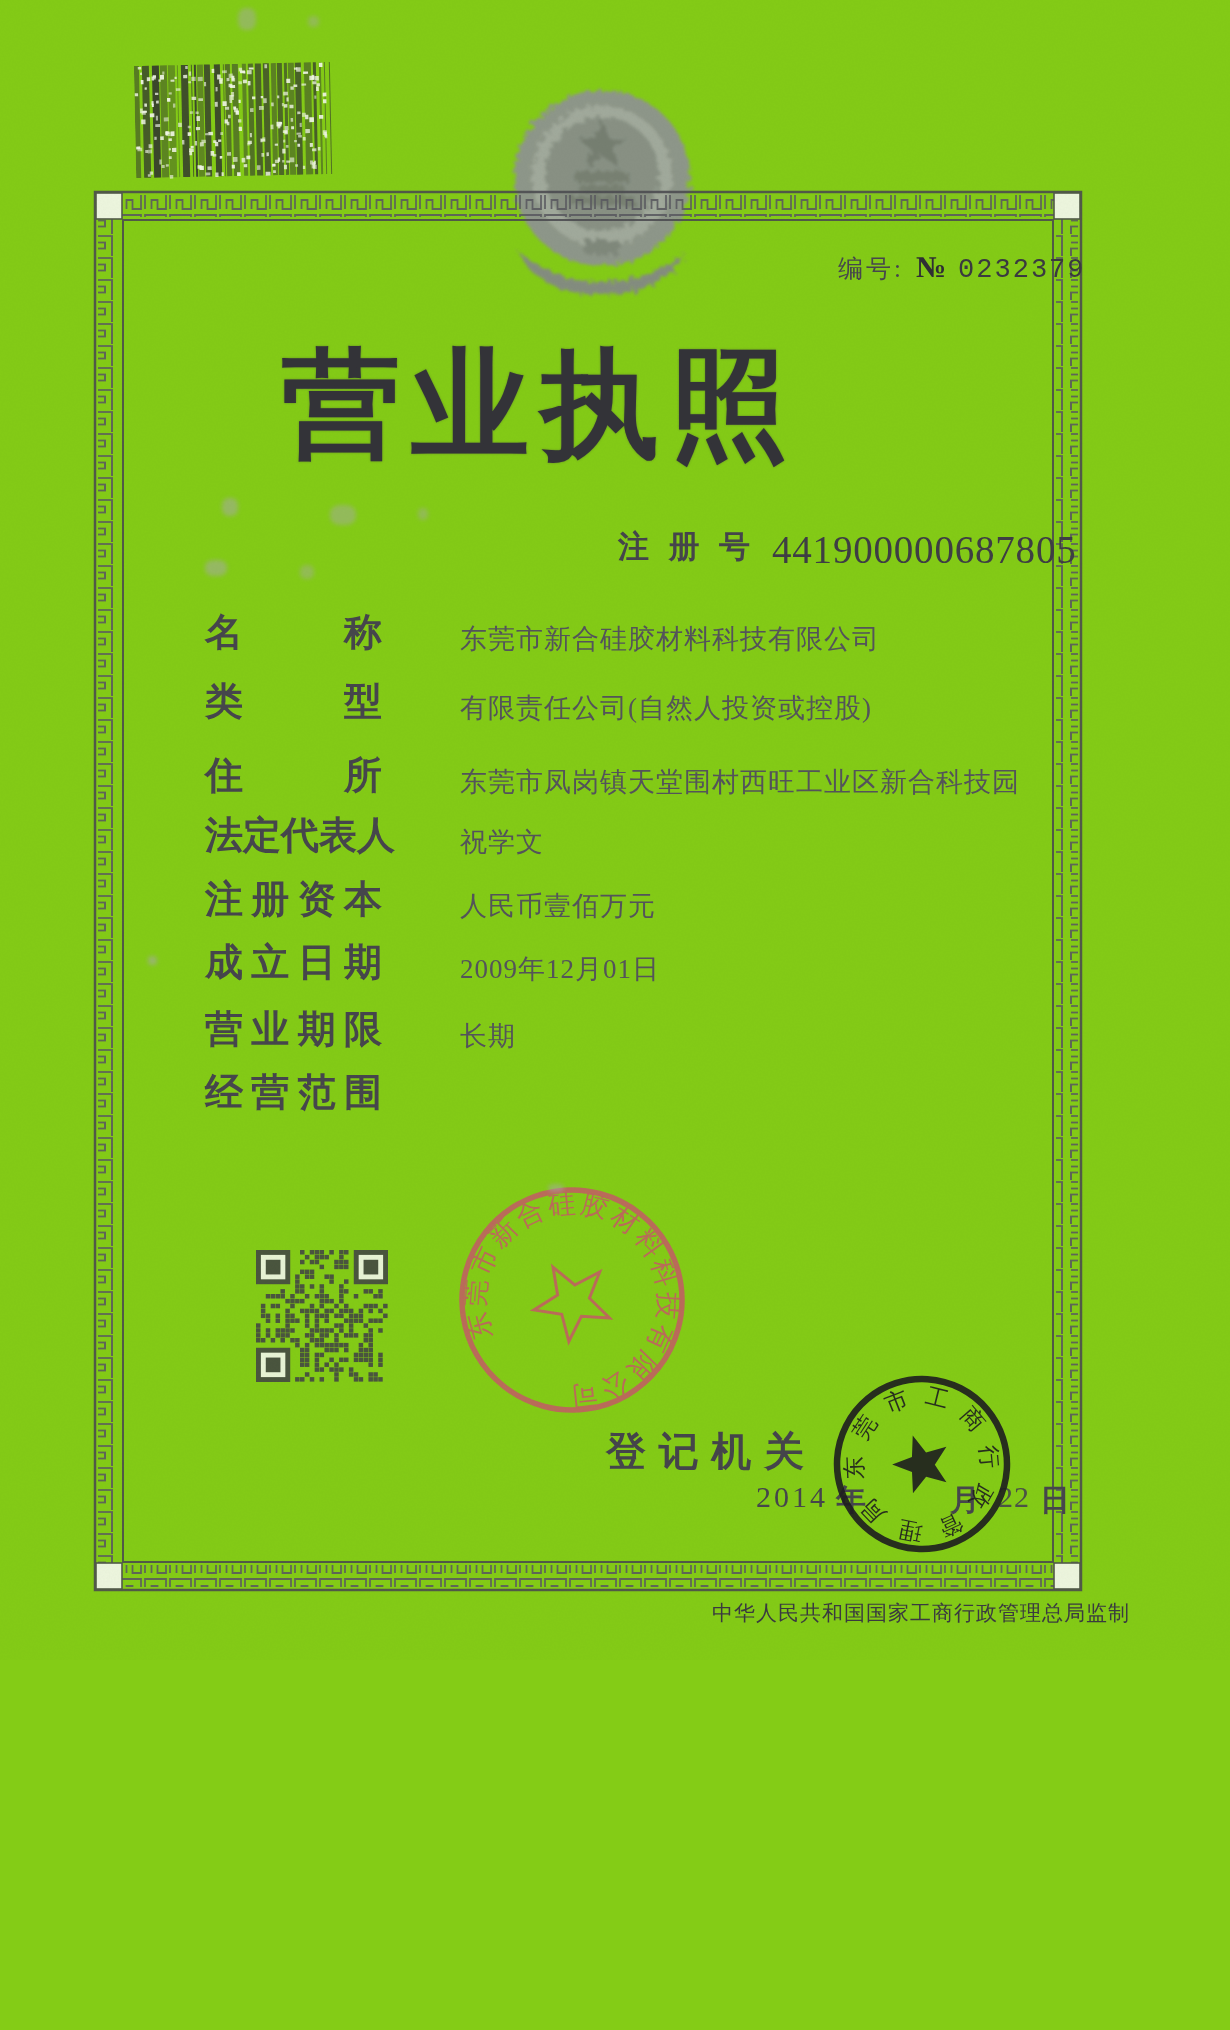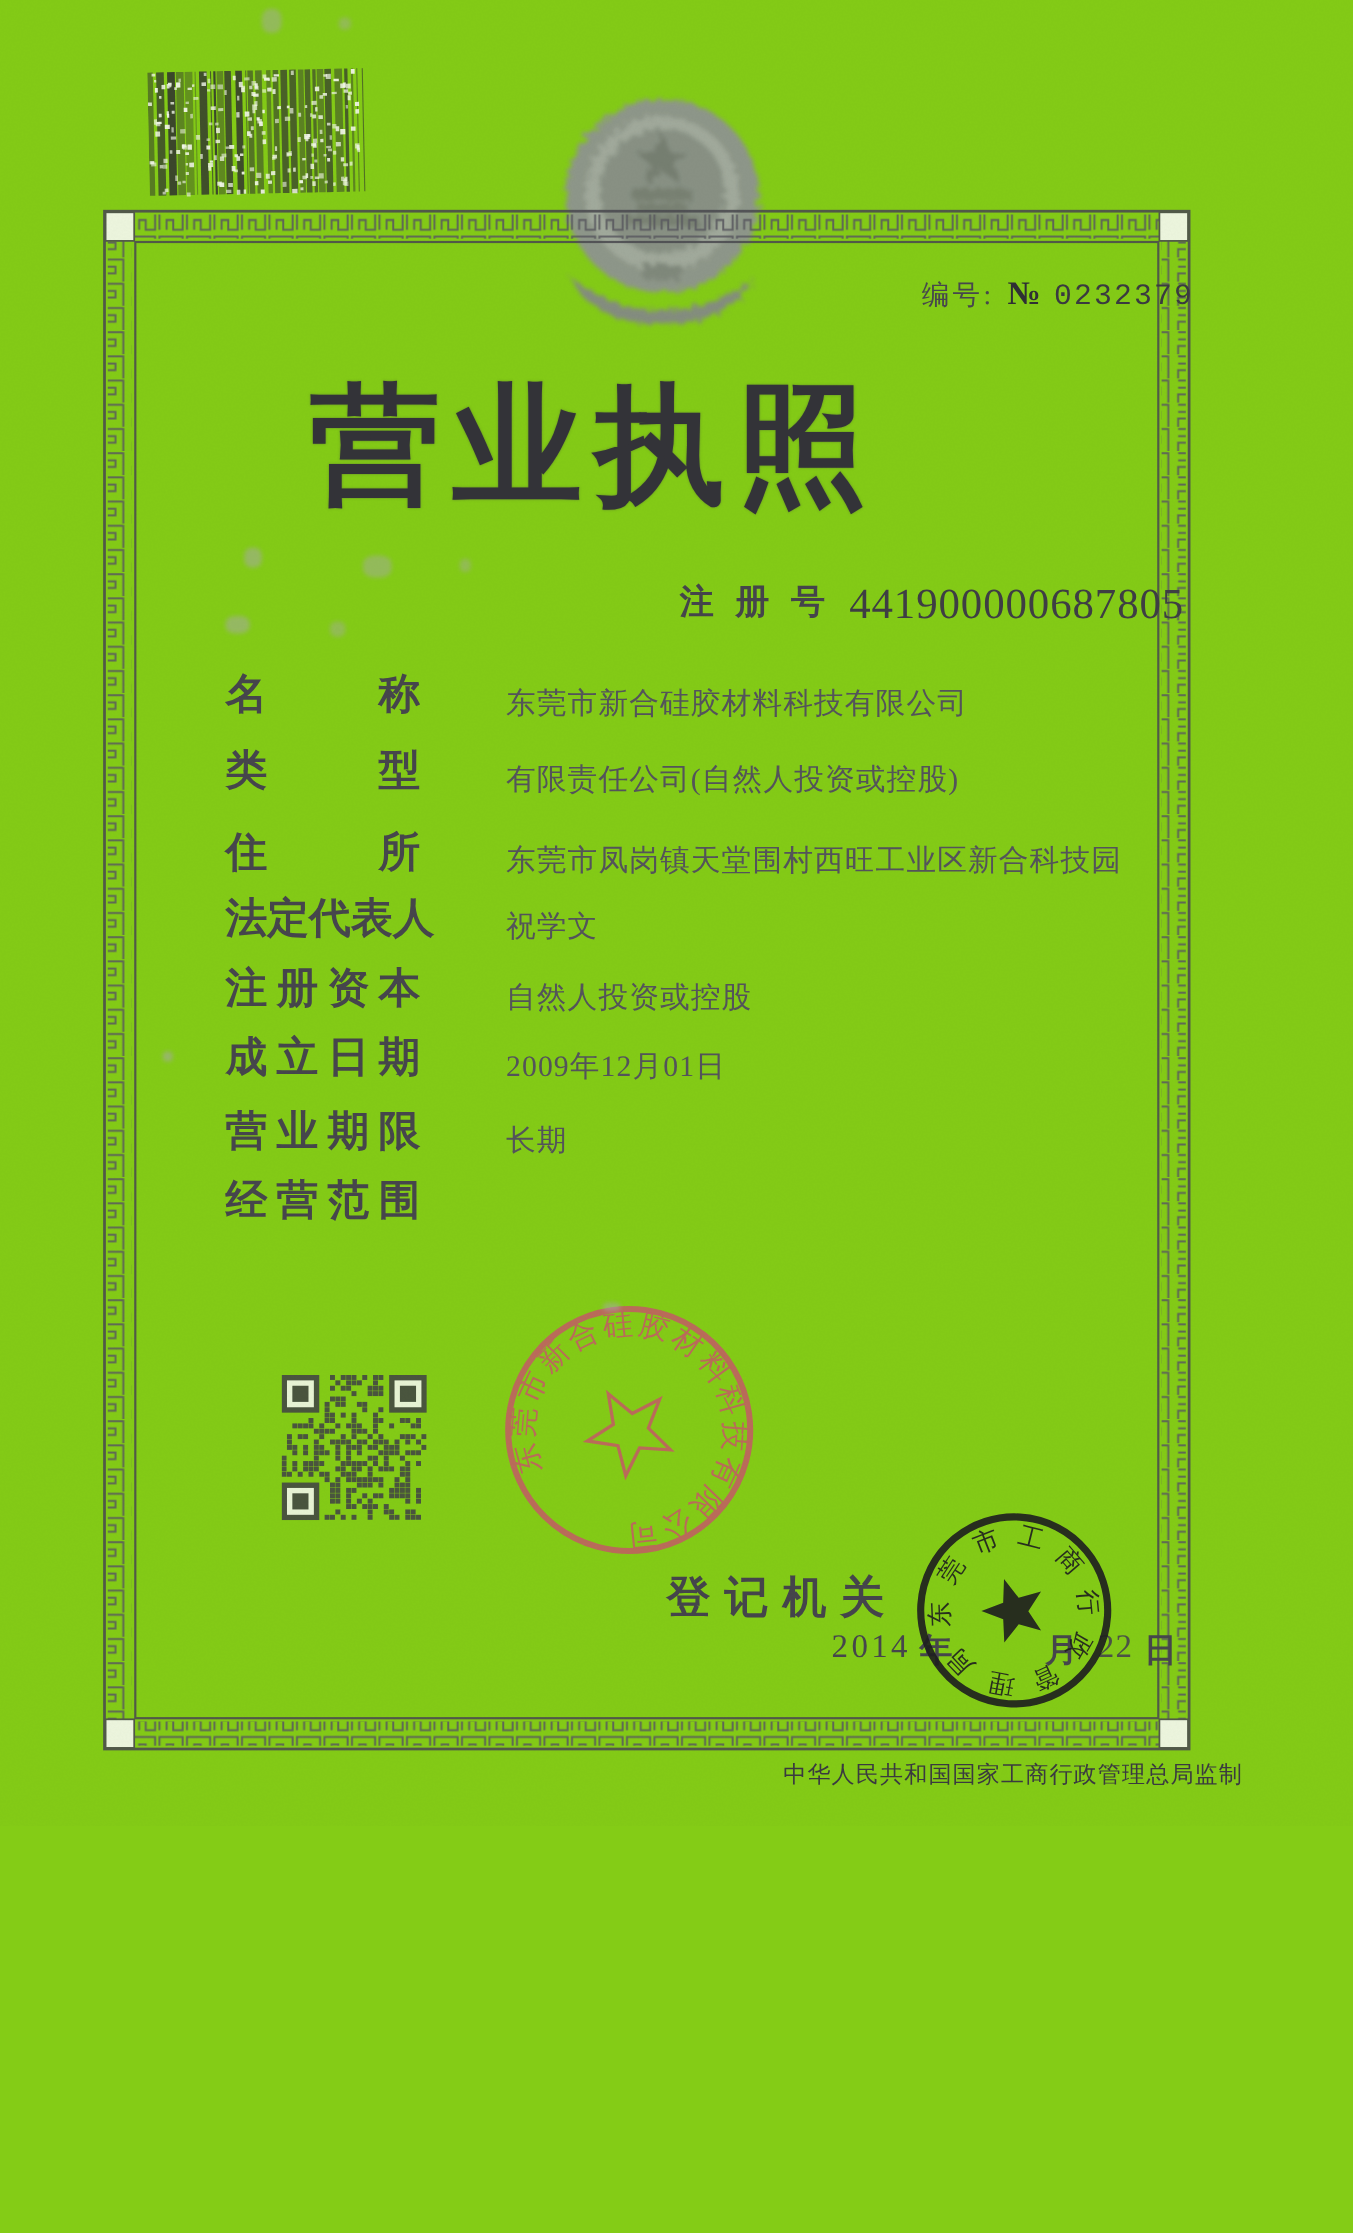--- a/index.html
+++ b/index.html
@@ -413,21 +413,21 @@
       </div>
     <div class="fvalue">祝学文</div>
   </div>
   <div class="frow" style="top:880px">
     <div class="flabel char-justify">
         <span>注</span>
         <span>册</span>
         <span>资</span>
         <span>本</span>
       </div>
-    <div class="fvalue">自然人投资或控股</div>
+    <div class="fvalue">人民币壹佰万元</div>
   </div>
   <div class="frow" style="top:943px">
     <div class="flabel char-justify">
         <span>成</span>
         <span>立</span>
         <span>日</span>
         <span>期</span>
       </div>
     <div class="fvalue">2009年12月01日</div>
   </div>

